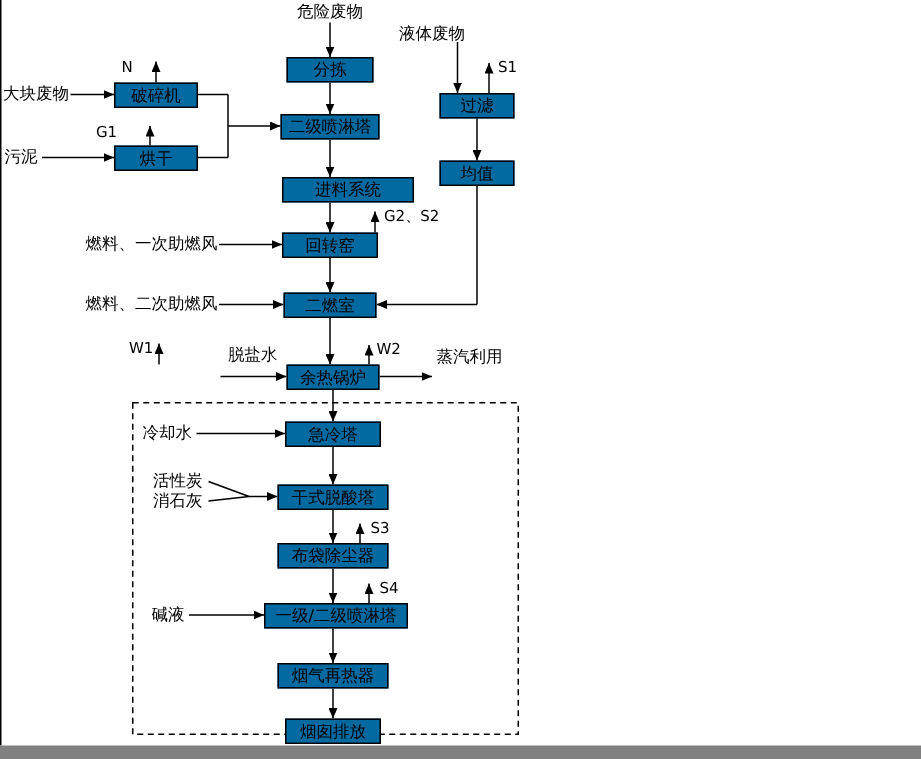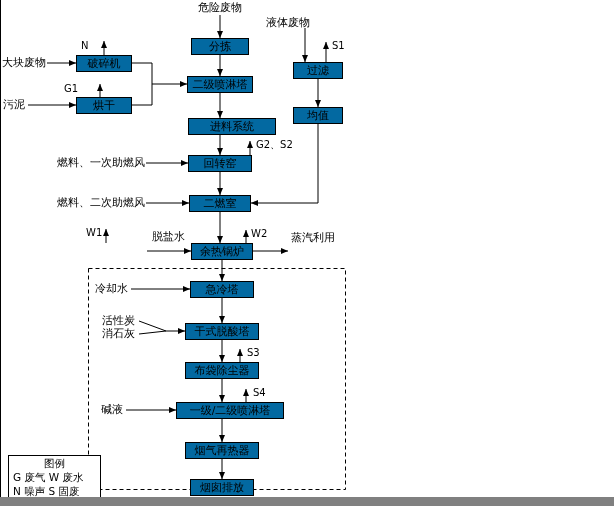--- a/index.html
+++ b/index.html
@@ -93,21 +93,21 @@
   <div class="node" style="left:187px;top:76px;width:66px">二级喷淋塔</div>
   <div class="node" style="left:293px;top:62px;width:50px">过滤</div>
   <div class="node" style="left:293px;top:107px;width:50px">均值</div>
   <div class="node" style="left:188px;top:118px;width:88px">进料系统</div>
   <div class="node" style="left:188px;top:155px;width:64px">回转窑</div>
   <div class="node" style="left:189px;top:195px;width:62px">二燃室</div>
   <div class="node" style="left:191px;top:243px;width:62px">余热锅炉</div>
   <div class="node" style="left:190px;top:281px;width:64px">急冷塔</div>
   <div class="node" style="left:185px;top:323px;width:74px">干式脱酸塔</div>
   <div class="node" style="left:185px;top:362px;width:74px">布袋除尘器</div>
-  <div class="node" style="left:176px;top:402px;width:108px">一级/二级喷淋塔</div>
+  <div class="node" style="left:176px;top:402px;width:96px">一级/二级喷淋塔</div>
   <div class="node" style="left:185px;top:442px;width:74px">烟气再热器</div>
   <div class="node" style="left:190px;top:479px;width:64px">烟囱排放</div>
 
   <div class="lbl" style="left:198px;top:2px">危险废物</div>
   <div class="lbl" style="left:266px;top:17px">液体废物</div>
   <div class="lbl" style="left:2px;top:57px">大块废物</div>
   <div class="lbl" style="left:3px;top:99px">污泥</div>
   <div class="lbl" style="left:57px;top:157px">燃料、一次助燃风</div>
   <div class="lbl" style="left:57px;top:197px">燃料、二次助燃风</div>
   <div class="lbl" style="left:152px;top:231px">脱盐水</div>
@@ -119,21 +119,16 @@
 
   <div class="tag" style="left:81px;top:40px">N</div>
   <div class="tag" style="left:64px;top:83px">G1</div>
   <div class="tag" style="left:332px;top:40px">S1</div>
   <div class="tag" style="left:256px;top:139px">G2、S2</div>
   <div class="tag" style="left:86px;top:227px">W1</div>
   <div class="tag" style="left:251px;top:228px">W2</div>
   <div class="tag" style="left:247px;top:347px">S3</div>
   <div class="tag" style="left:253px;top:387px">S4</div>
 
-  <div class="legend">
-    <div class="t">图例</div>
-    <div class="r">G 废气 W 废水</div>
-    <div class="r">N 噪声 S 固废</div>
-  </div>
 
   <div class="edge-left"></div>
   <div class="edge-bottom"></div>
 </div>
 
 </body></html>

